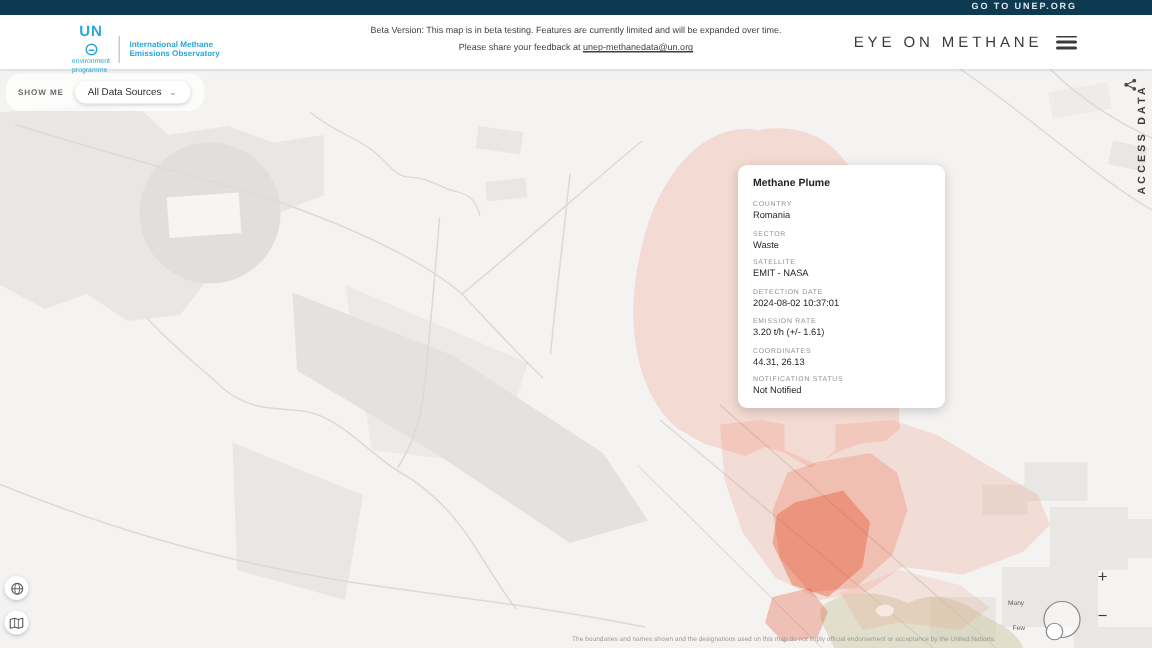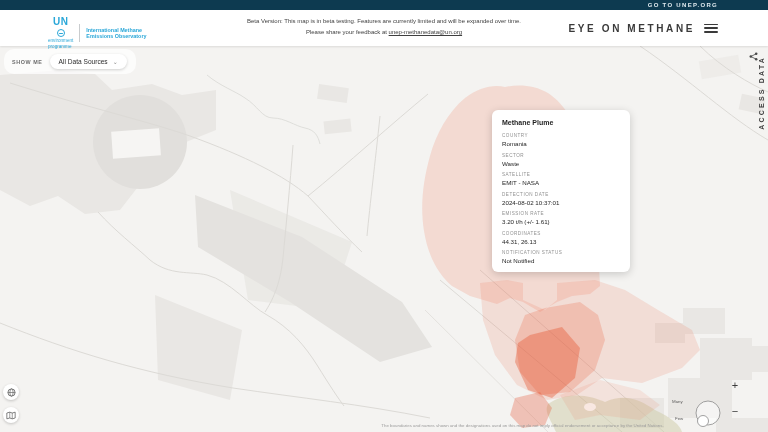--- a/index.html
+++ b/index.html
@@ -16,21 +16,21 @@
   .un-row { display:flex; align-items:center; gap:2px;flex-direction:column; }
   .un-word { color:#2aa7d8; font-weight:bold; font-size:10px; letter-spacing:0.5px; }
   .un-emblem { width:8px; height:8px; border:1px solid #2aa7d8; border-radius:50%; position:relative; }
   .un-emblem::after { content:""; position:absolute; left:1px; top:2.5px; width:4px; height:1.5px; background:#2aa7d8; border-radius:1px; }
   .un-sub { color:#2aa7d8; font-size:4.6px; line-height:1.15; margin-top:1px; }
   .logo-divider { width:1px; height:18px; background:#c9ccce; }
   .imeo { color:#2aa7d8; font-size:5.4px; line-height:1.25; font-weight:bold; }
   .beta-center { position:absolute; left:50%; top:6px; transform:translateX(-50%); width:300px; text-align:center; color:#3f3f3f; font-size:6px; line-height:1.8; }
   .beta-center a { color:#3f3f3f; text-decoration:underline; }
   .title-group { position:absolute; right:50px; top:0; height:36px; display:flex; align-items:center; gap:9px; }
-  .app-title { color:#3a3a3a; font-size:10px; letter-spacing:2.6px; font-weight:700; white-space:nowrap; }
+  .app-title { color:#3a3a3a; font-size:10px; letter-spacing:2.6px; font-weight:400; white-space:nowrap; }
   .hamburger { width:14px; height:9px; display:flex; flex-direction:column; justify-content:space-between; cursor:pointer; }
   .hamburger span { display:block; height:1.6px; background:#3a3a3a; border-radius:1px; }
 
   
   .map-area { position:absolute; left:0; top:46px; width:768px; height:386px; background:#f4f3f1; }
   .map-svg { position:absolute; left:0; top:0; }
 
   
   .filter-panel { position:absolute; left:4px; top:3px; display:flex; align-items:center; gap:7px; background:rgba(255,255,255,0.72); border-radius:10px; padding:5px 9px 5px 8px; z-index:10; }
   .filter-label { color:#6d6d6d; font-size:5.4px; letter-spacing:0.6px; font-weight:bold; }

